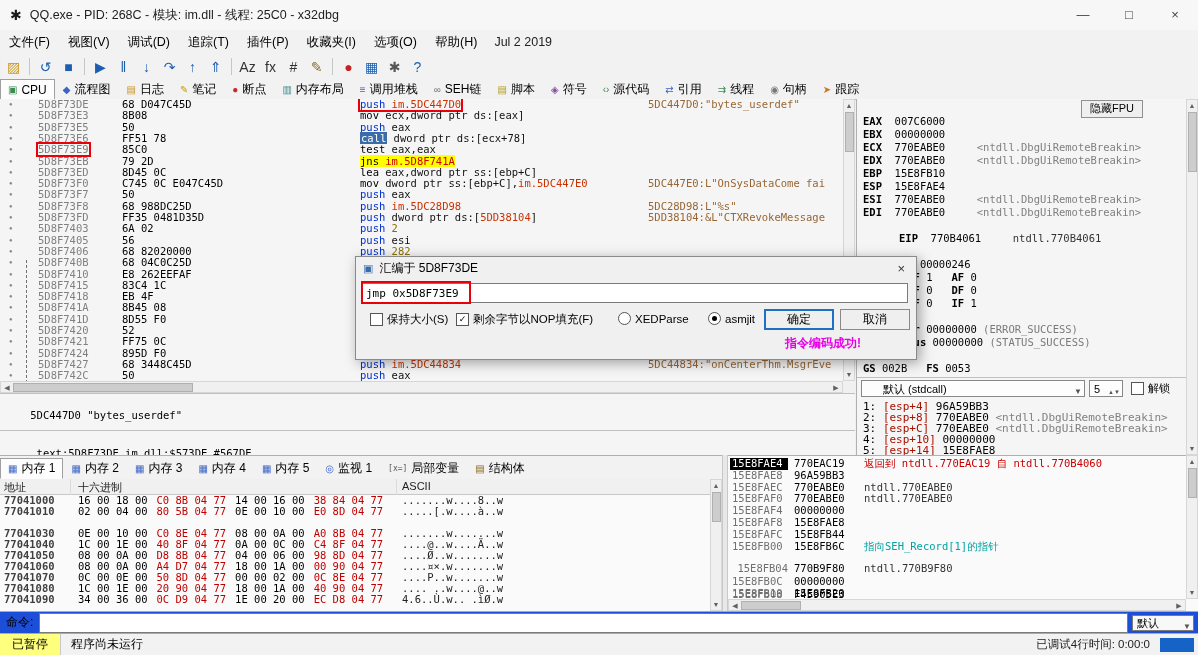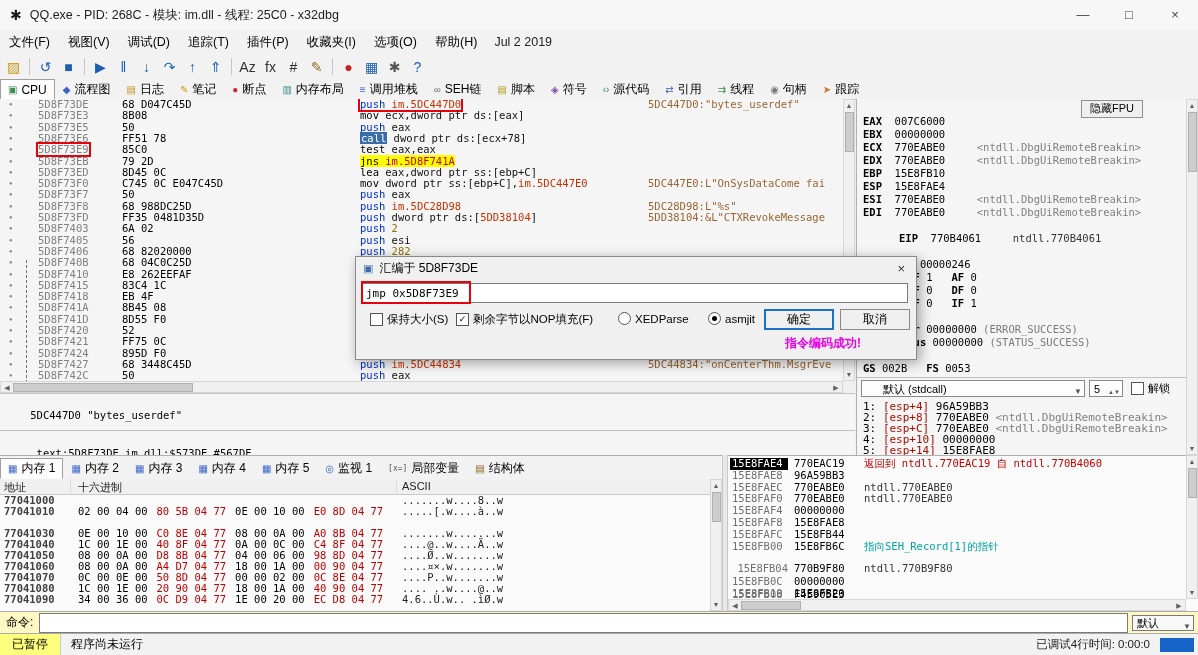--- a/index.html
+++ b/index.html
@@ -104,21 +104,21 @@
   .stack{position:absolute;left:728px;top:455px;width:470px;height:156px;background:#FAFAFA;
          border-top:1px solid #B0B0B0;box-sizing:border-box;overflow:hidden;}
   .sr{position:absolute;left:0;width:100%;height:11.8px;line-height:11.8px;font-size:10.5px;}
   .sa{position:absolute;left:2px;width:56px;padding-left:2px;color:#707070;}
   .sa.sel{background:#000;color:#FFF;}
   .sv{position:absolute;left:66px;color:#000;}
   .scm{position:absolute;left:136px;}
   .sc-red{color:#C80000;}  .sc-teal{color:#00A3A3;}  .sc-plain{color:#333;}
 
   
-  .cmdbar{position:absolute;left:0;top:611px;width:100%;height:22px;background:#fef9c3;
+  .cmdbar{position:absolute;left:0;top:611px;width:100%;height:22px;background:#1d4ed8;
           border-top:1px solid #ABABAB;display:flex;align-items:center;box-sizing:border-box;}
   .cmdlabel{margin:0 6px;font-size:12px;}
   .cmdinput{flex:1;height:16px;border:1px solid #7A7A7A;background:#FFF;margin-right:4px;
             font-family:"DejaVu Sans Mono",monospace;font-size:11px;}
   .cmddrop{width:62px;height:16px;border:1px solid #7A7A7A;background:#F8F8F8;font-size:11px;
            line-height:15px;padding:0 4px;margin-right:4px;position:relative;box-sizing:border-box;}
   .statusbar{position:absolute;left:0;top:633px;width:100%;height:22px;background:#F2F2F2;
              border-top:1px solid #ABABAB;display:flex;align-items:center;font-size:12px;box-sizing:border-box;}
   .paused{background:#FFFF7E;height:100%;display:flex;align-items:center;padding:0 12px;
           border-right:1px solid #C8C8C8;}
@@ -507,21 +507,21 @@
       </span></div>
 
   <div class="dumphead">
     <span class="dh" style="left:4px;">地址</span>
     <span class="dh" style="left:78px;">十六进制</span>
     <span class="dh" style="left:402px;">ASCII</span>
   </div>
   <div class="colsep" style="left:70px;"></div>
   <div class="colsep" style="left:396px;"></div>
   <div class="dumprows">
-      <div class="mr mono" style="top: 0px;"><span class="ma">77041000</span><span class="mascii">.......w....8..w</span></div>
+      <div class="mr mono" style="top: 0px;"><span class="ma">77041000</span><span class="mh"><span class="hx hx-b">16 00 18 00</span><span class="hx hx-r">C0 8B 04 77</span><span class="hx hx-b">14 00 16 00</span><span class="hx hx-r">38 84 04 77</span></span><span class="mascii">.......w....8..w</span></div>
       <div class="mr mono" style="top: 11px;"><span class="ma">77041010</span><span class="mh"><span class="hx hx-b">02 00 04 00</span><span class="hx hx-r">80 5B 04 77</span><span class="hx hx-b">0E 00 10 00</span><span class="hx hx-r">E0 8D 04 77</span></span><span class="mascii">.....[.w....à..w</span></div>
       <div class="mr mono" style="top: 33px;"><span class="ma">77041030</span><span class="mh"><span class="hx hx-b">0E 00 10 00</span><span class="hx hx-r">C0 8E 04 77</span><span class="hx hx-b">08 00 0A 00</span><span class="hx hx-r">A0 8B 04 77</span></span><span class="mascii">.......w.......w</span></div>
       <div class="mr mono" style="top: 44px;"><span class="ma">77041040</span><span class="mh"><span class="hx hx-b">1C 00 1E 00</span><span class="hx hx-r">40 8F 04 77</span><span class="hx hx-b">0A 00 0C 00</span><span class="hx hx-r">C4 8F 04 77</span></span><span class="mascii">....@..w....Ä..w</span></div>
       <div class="mr mono" style="top: 55px;"><span class="ma">77041050</span><span class="mh"><span class="hx hx-b">08 00 0A 00</span><span class="hx hx-r">D8 8B 04 77</span><span class="hx hx-b">04 00 06 00</span><span class="hx hx-r">98 8D 04 77</span></span><span class="mascii">....Ø..w.......w</span></div>
       <div class="mr mono" style="top: 66px;"><span class="ma">77041060</span><span class="mh"><span class="hx hx-b">08 00 0A 00</span><span class="hx hx-r">A4 D7 04 77</span><span class="hx hx-b">18 00 1A 00</span><span class="hx hx-r">00 90 04 77</span></span><span class="mascii">....¤×.w.......w</span></div>
       <div class="mr mono" style="top: 77px;"><span class="ma">77041070</span><span class="mh"><span class="hx hx-b">0C 00 0E 00</span><span class="hx hx-r">50 8D 04 77</span><span class="hx hx-b">00 00 02 00</span><span class="hx hx-r">0C 8E 04 77</span></span><span class="mascii">....P..w.......w</span></div>
       <div class="mr mono" style="top: 88px;"><span class="ma">77041080</span><span class="mh"><span class="hx hx-b">1C 00 1E 00</span><span class="hx hx-r">20 90 04 77</span><span class="hx hx-b">18 00 1A 00</span><span class="hx hx-r">40 90 04 77</span></span><span class="mascii">.... ..w....@..w</span></div>
       <div class="mr mono" style="top: 99px;"><span class="ma">77041090</span><span class="mh"><span class="hx hx-b">34 00 36 00</span><span class="hx hx-r">0C D9 04 77</span><span class="hx hx-b">1E 00 20 00</span><span class="hx hx-r">EC D8 04 77</span></span><span class="mascii">4.6..Ù.w.. .ìØ.w</span></div>
     </div>
   <div class="sb" style="left:710px;top:479px;width:12px;height:132px;">

